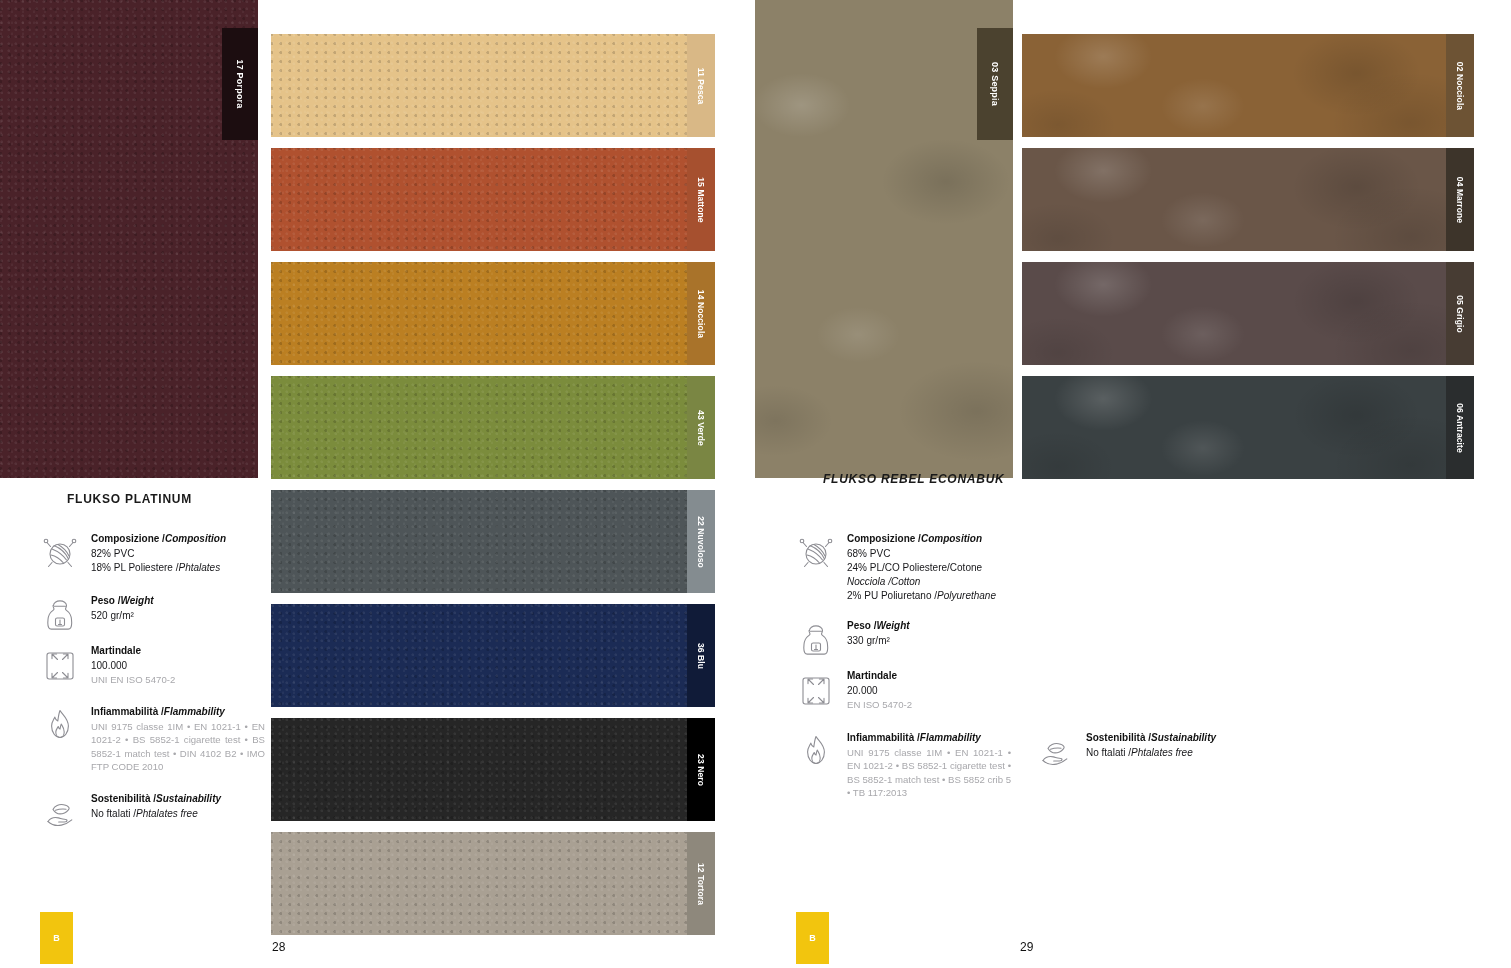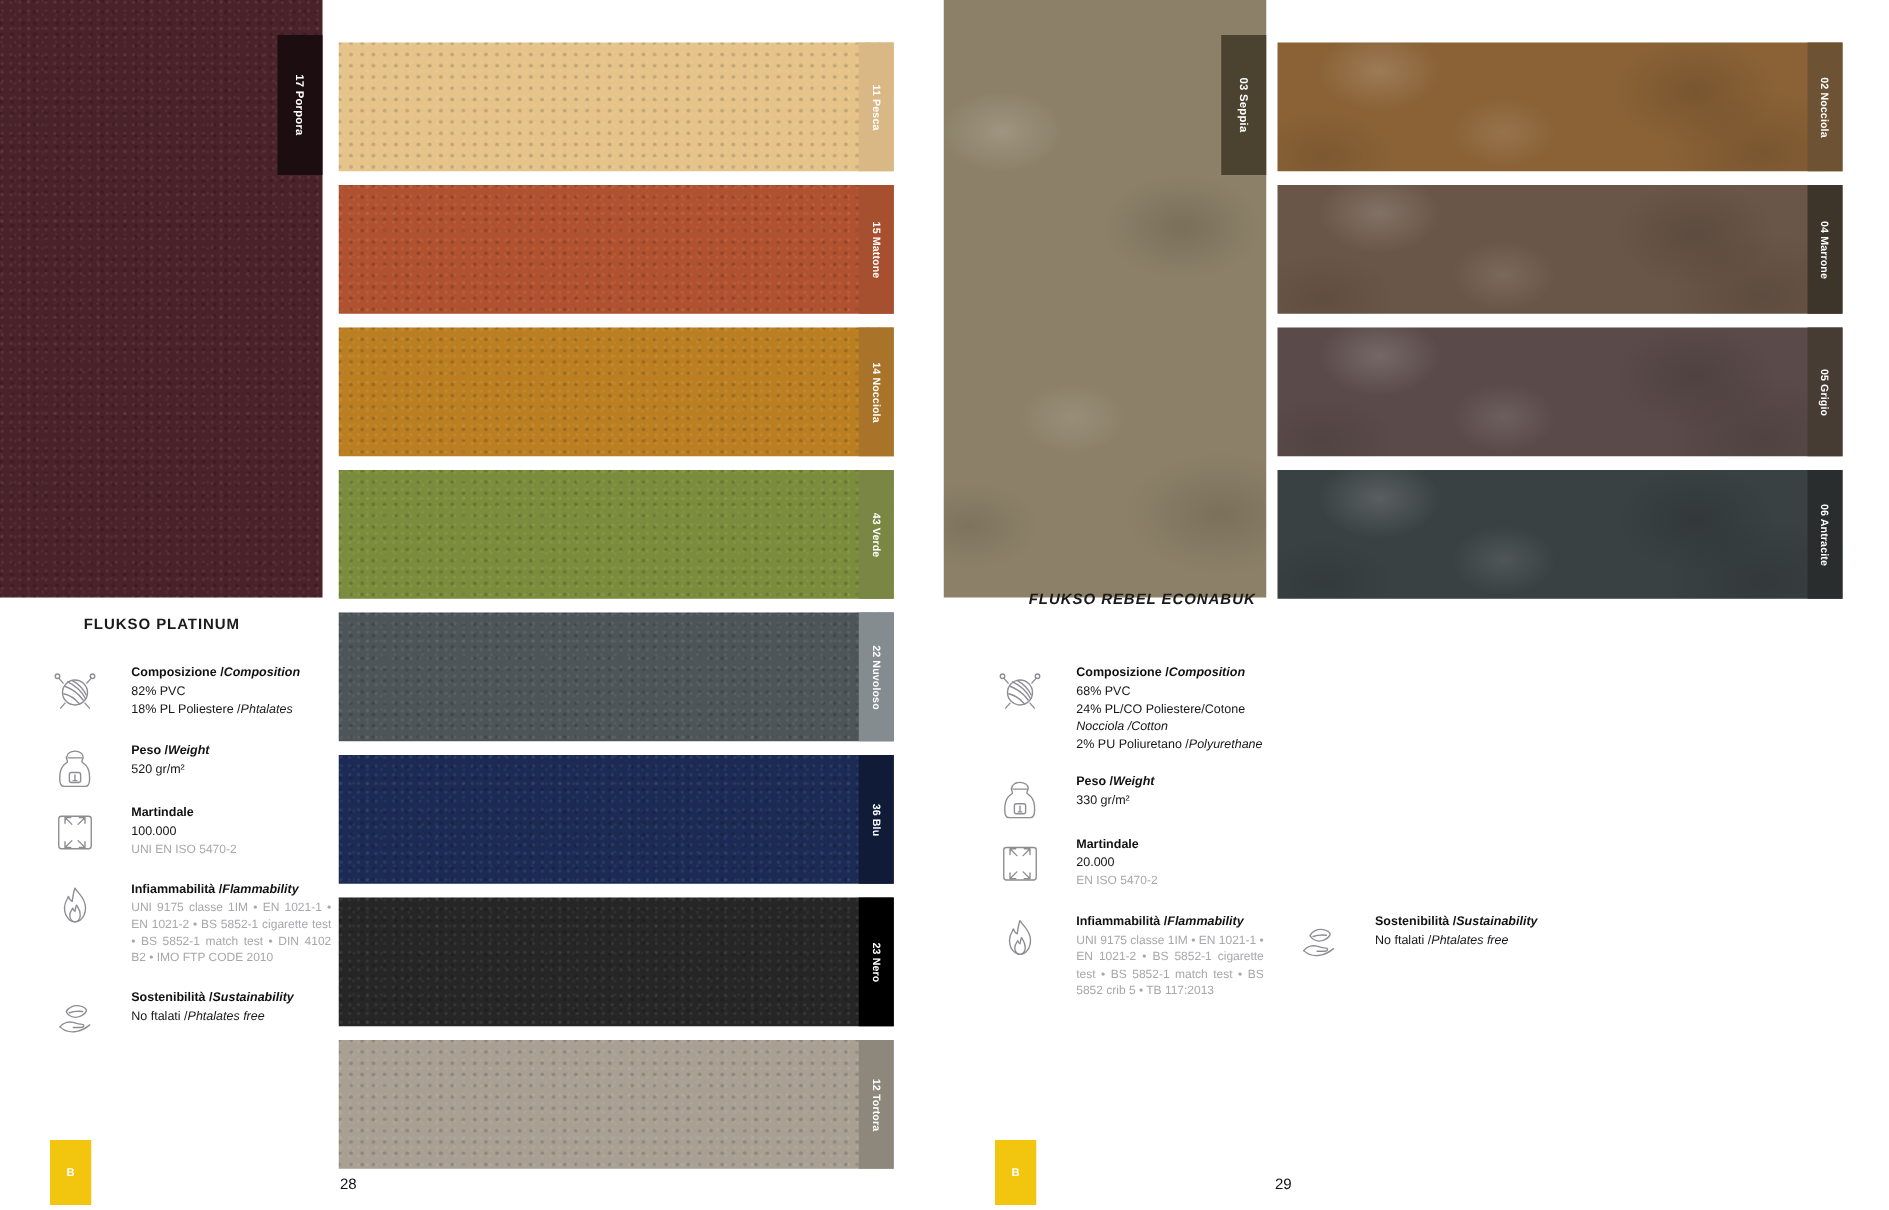--- a/index.html
+++ b/index.html
@@ -58,21 +58,21 @@
   .strip-tab .vtext{
     position:absolute; left:50%; top:50%;
     transform:translate(-50%,-50%) rotate(90deg);
     white-space:nowrap; font-size:8.5px; font-weight:700; letter-spacing:.1px;
   }
 
   
   .spec-title{ position:absolute; font-size:12px; font-weight:700;
     letter-spacing:.75px; color:#1a1a1a;padding-left:27px; }
 
-  .spec-row{ position:absolute; display:flex; align-items:flex-start; gap:25px; }
+  .spec-row{ position:absolute; display:flex; align-items:flex-start; gap:11px; }
   .spec-ico{ width:40px; height:44px; flex:0 0 40px; }
   .spec-ico svg{ width:40px; height:44px; display:block; }
   .spec-txt{ padding-top:2px; }
   .spec-h{ font-size:10px; color:#111; line-height:1.35; font-weight:700;
     margin-bottom:1px; white-space:nowrap; }
   .spec-h i{ font-style:italic; font-weight:700; }
   .spec-l{ font-size:10px; color:#17171a; line-height:1.42; }
   .spec-l i{ font-style:italic; }
   .spec-m{ font-size:9.6px; color:#a8a8ac; line-height:1.42; }
   .spec-just{ text-align:justify; }

